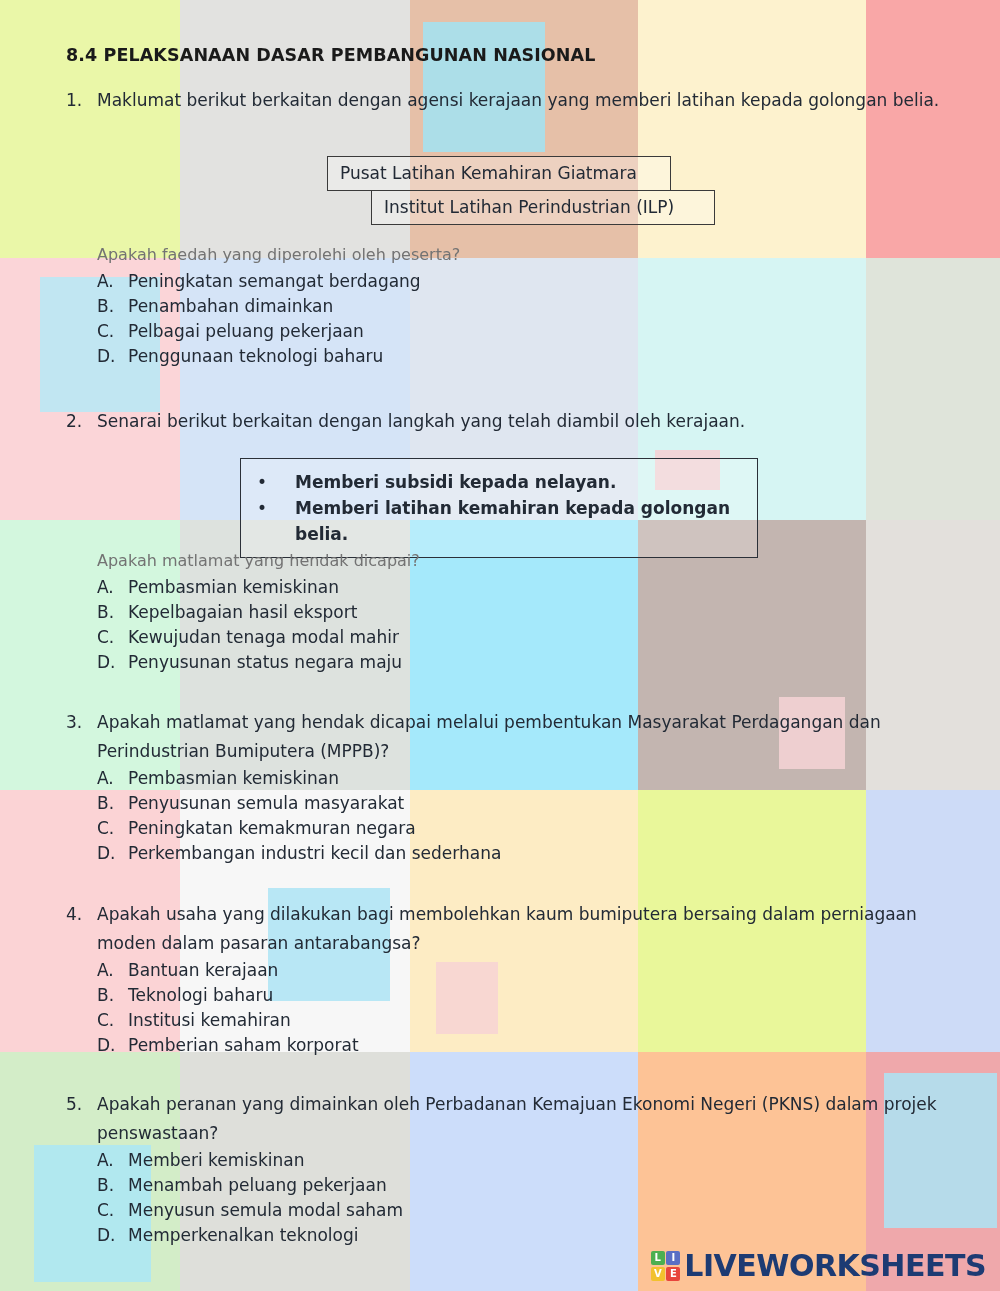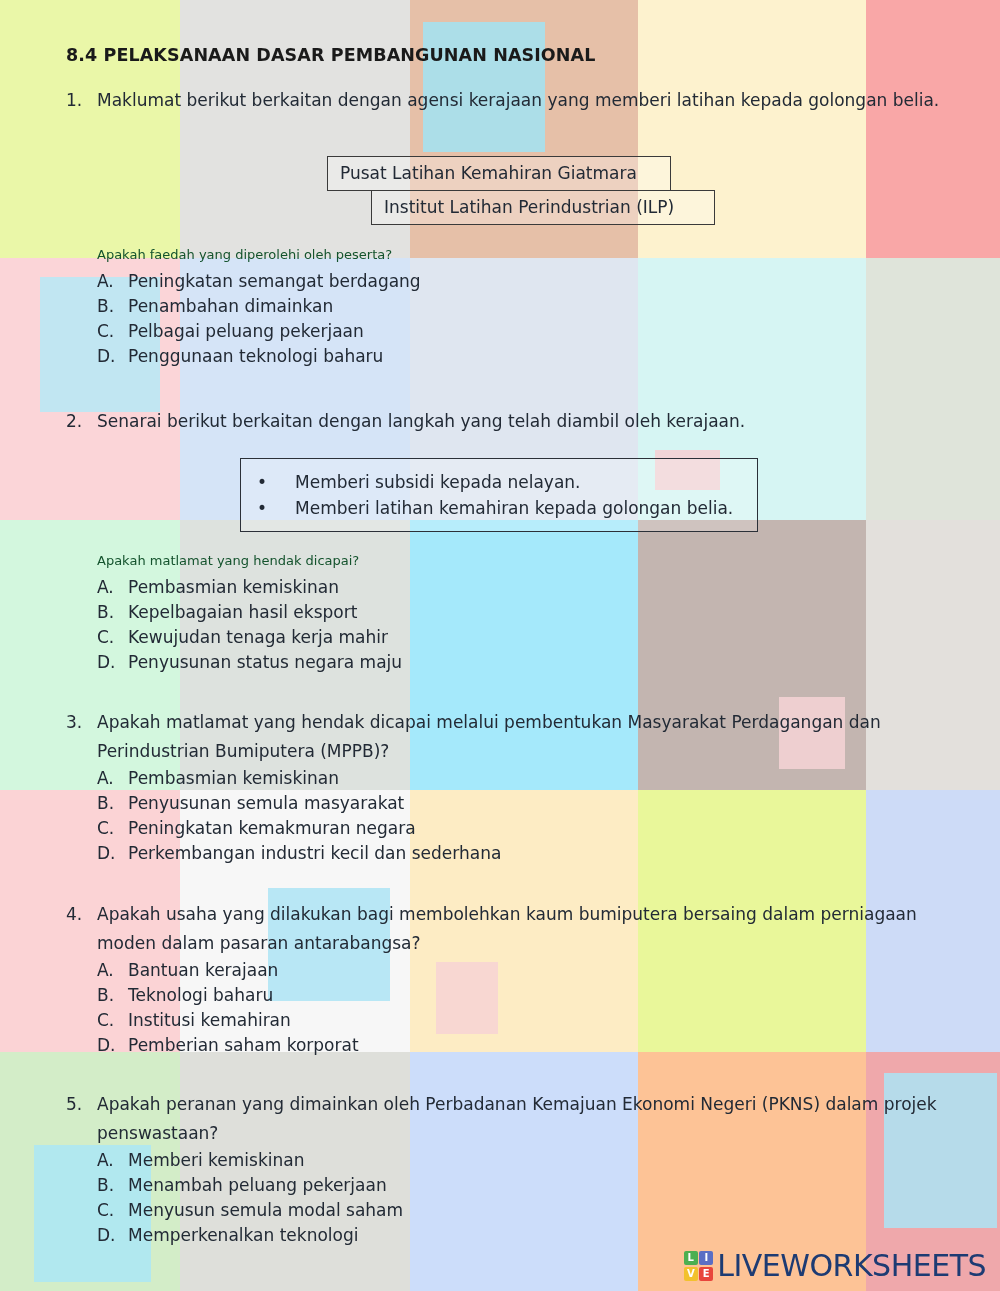--- a/index.html
+++ b/index.html
@@ -77,23 +77,23 @@
     width: 31px;
     flex: 0 0 31px;
     text-align: left;
   }
   .qtext {
     flex: 1 1 auto;
   }
 
   .subquestion {
     margin-left: 31px;
-    font-size: 13px;
+    font-size: 16px;
     line-height: 29px;
-    color: #14532d;
+    color: #737373;
   }
 
   .options {
     margin-left: 31px;
     margin-top: 0px;
   }
   .opt {
     display: flex;
     font-size: 17px;
     line-height: 25px;
@@ -136,20 +136,21 @@
   }
   .bullet-dot {
     width: 38px;
     flex: 0 0 38px;
     text-align: left;
     font-size: 17px;
     line-height: 26px;
   }
   .bullet-text {
     flex: 1 1 auto;
+    font-weight: bold;
   }
 
   
   #lw-logo {
     position: absolute;
     right: 14px;
     bottom: 8px;
     z-index: 3;
     display: flex;
     align-items: center;
@@ -168,21 +169,21 @@
     border-radius: 2px;
     color: #ffffff;
     font-size: 10px;
     font-weight: bold;
     line-height: 14px;
     text-align: center;
     font-family: "DejaVu Sans", sans-serif;
   }
   .lw-word {
     font-family: "DejaVu Sans", sans-serif;
-    font-weight: normal;
+    font-weight: bold;
     font-size: 30px;
     letter-spacing: -0.5px;
     color: #1d3b73;
     line-height: 30px;
     text-align: right;
   }
 </style>
 </head>
 <body>
 
@@ -286,21 +287,21 @@
         <div class="opt">
           <span class="opt-letter">A.</span>
           <span class="opt-text">Pembasmian kemiskinan</span>
         </div>
         <div class="opt">
           <span class="opt-letter">B.</span>
           <span class="opt-text">Kepelbagaian hasil eksport</span>
         </div>
         <div class="opt">
           <span class="opt-letter">C.</span>
-          <span class="opt-text">Kewujudan tenaga kerja mahir</span>
+          <span class="opt-text">Kewujudan tenaga modal mahir</span>
         </div>
         <div class="opt">
           <span class="opt-letter">D.</span>
           <span class="opt-text">Penyusunan status negara maju</span>
         </div>
       </div>
     </div>
 
     <div class="qblock" style="top: 708px;">
       <div class="qline">

